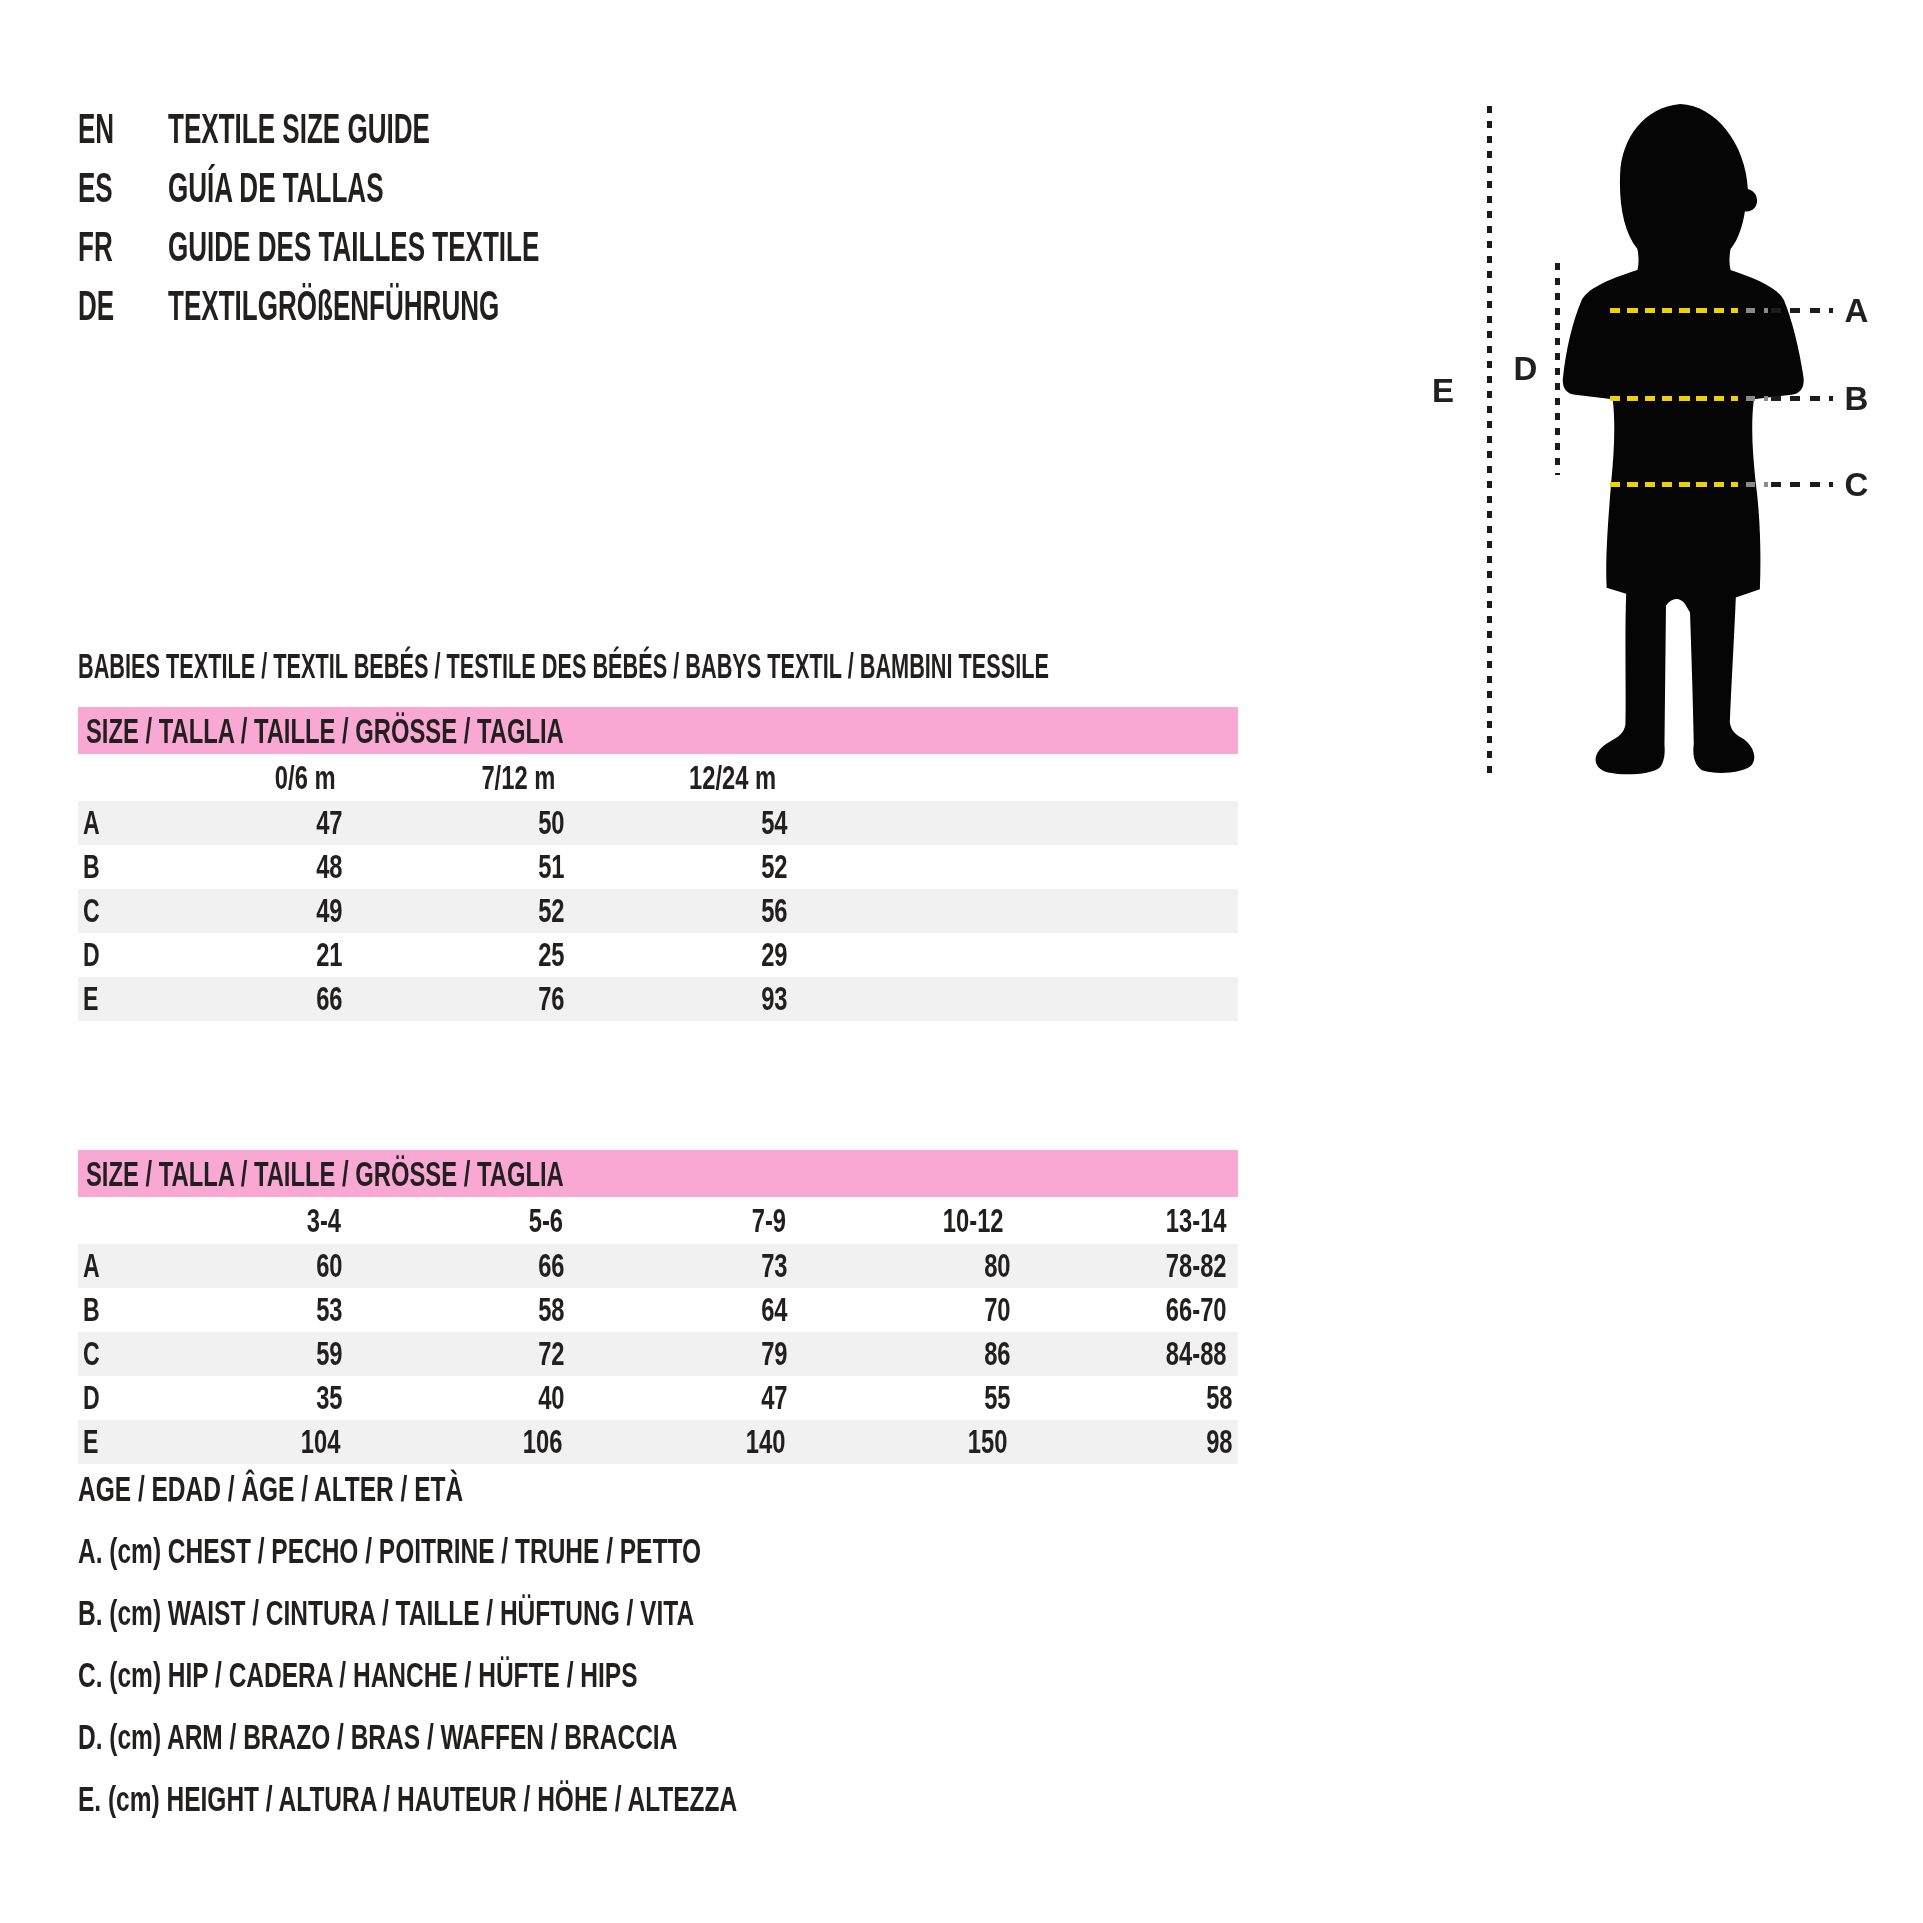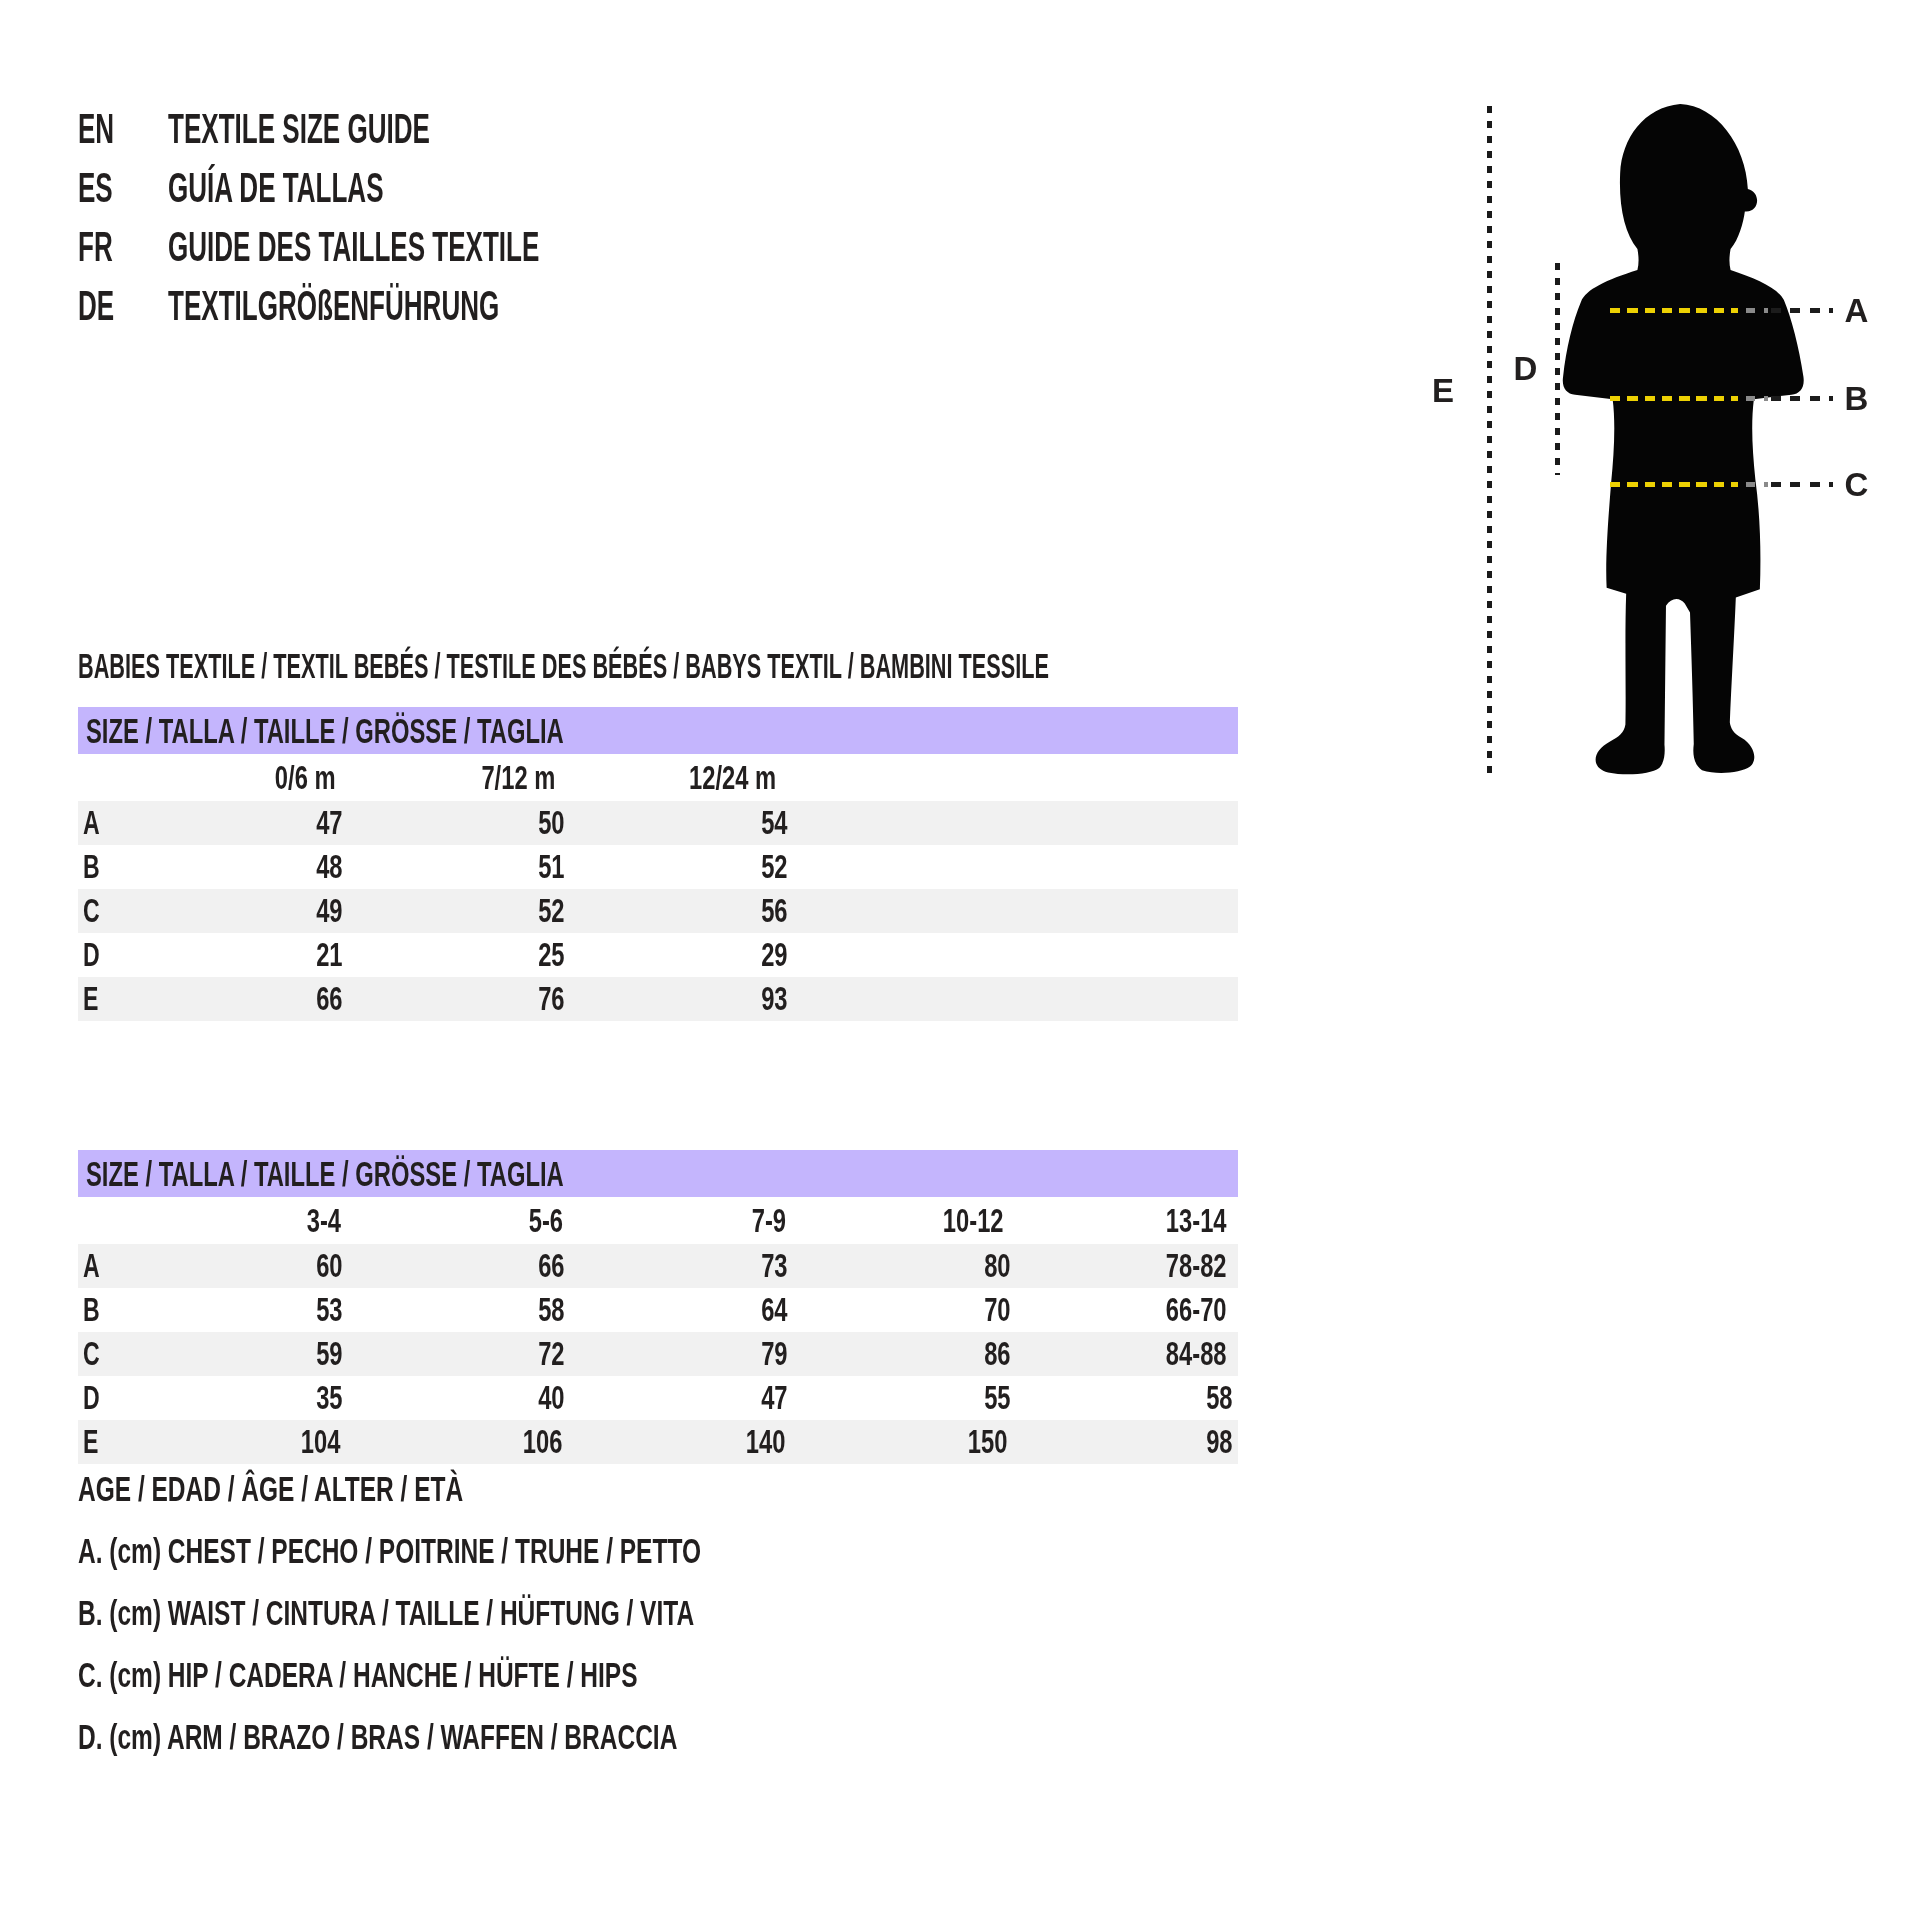--- a/index.html
+++ b/index.html
@@ -16,21 +16,21 @@
 
   
   .lang-header { position:absolute; left:78px; top:105px; }
   .lang-row { display:flex; height:59px; align-items:flex-start; font-size:42px; font-weight:bold; }
   .lang-code { width:90px; }
   
   .sec-title { position:absolute; left:78px; font-size:35px; font-weight:bold; }
 
   
   .tbl { position:absolute; left:78px; width:1160px; }
-  .bar { height:47px; background:#c4b5fd; display:flex; align-items:center; padding-left:7.5px; box-sizing:border-box; font-size:35px; font-weight:bold; }
+  .bar { height:47px; background:#f9a8d4; display:flex; align-items:center; padding-left:7.5px; box-sizing:border-box; font-size:35px; font-weight:bold; }
   .row { display:grid; grid-template-columns:47px repeat(5,1fr); align-items:center; height:44px; font-size:33px; font-weight:bold; }
   .row.thead { height:47px; }
   .cell { text-align:right; }
   .rowlbl { text-align:left; padding-left:4.5px; }
   .drows .row:nth-child(2n+1) { background:#F1F1F1; }
 
   
   .legend { position:absolute; left:78px; top:1458px; }
   .legend-line { height:62px; display:flex; align-items:center; font-size:35px; font-weight:bold; }
 
@@ -254,16 +254,19 @@
       </div>
     <div class="legend-line">
         <span class="cx cx70">B. (cm) WAIST / CINTURA / TAILLE / HÜFTUNG / VITA</span>
       </div>
     <div class="legend-line">
         <span class="cx cx70">C. (cm) HIP / CADERA / HANCHE / HÜFTE / HIPS</span>
       </div>
     <div class="legend-line">
         <span class="cx cx70">D. (cm) ARM / BRAZO / BRAS / WAFFEN / BRACCIA</span>
       </div>
+    <div class="legend-line">
+        <span class="cx cx70">E. (cm) HEIGHT / ALTURA / HAUTEUR / HÖHE / ALTEZZA</span>
+      </div>
   </section>
 
 </div>
 
 
 </body></html>

